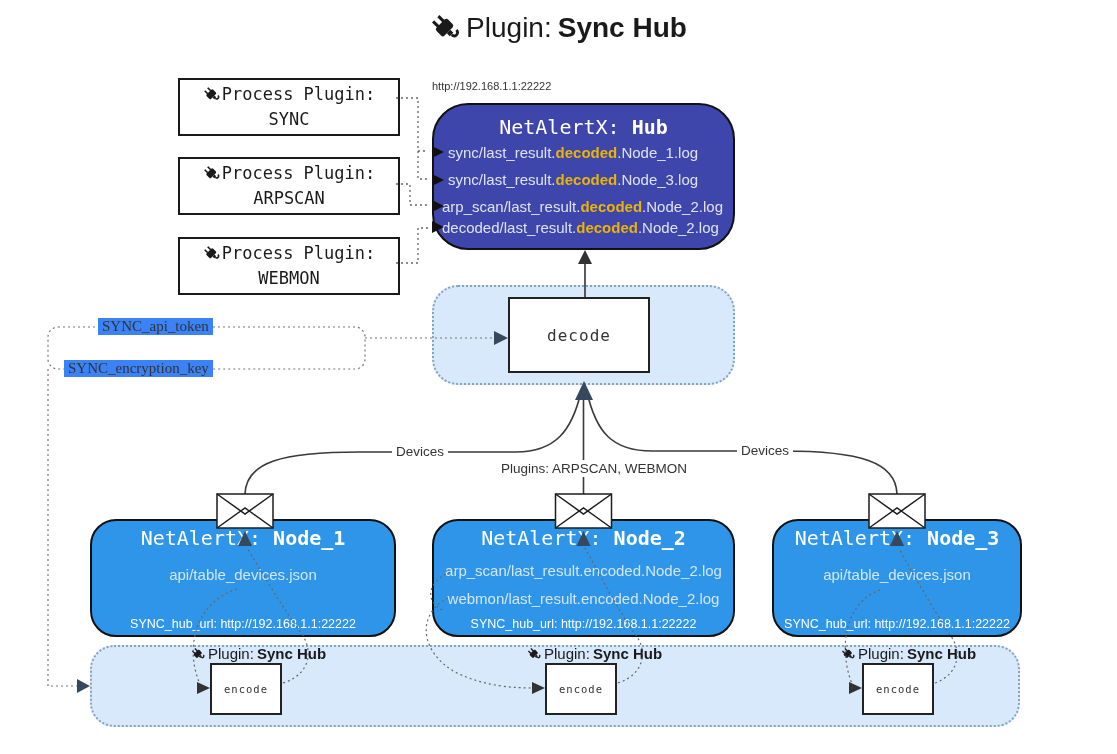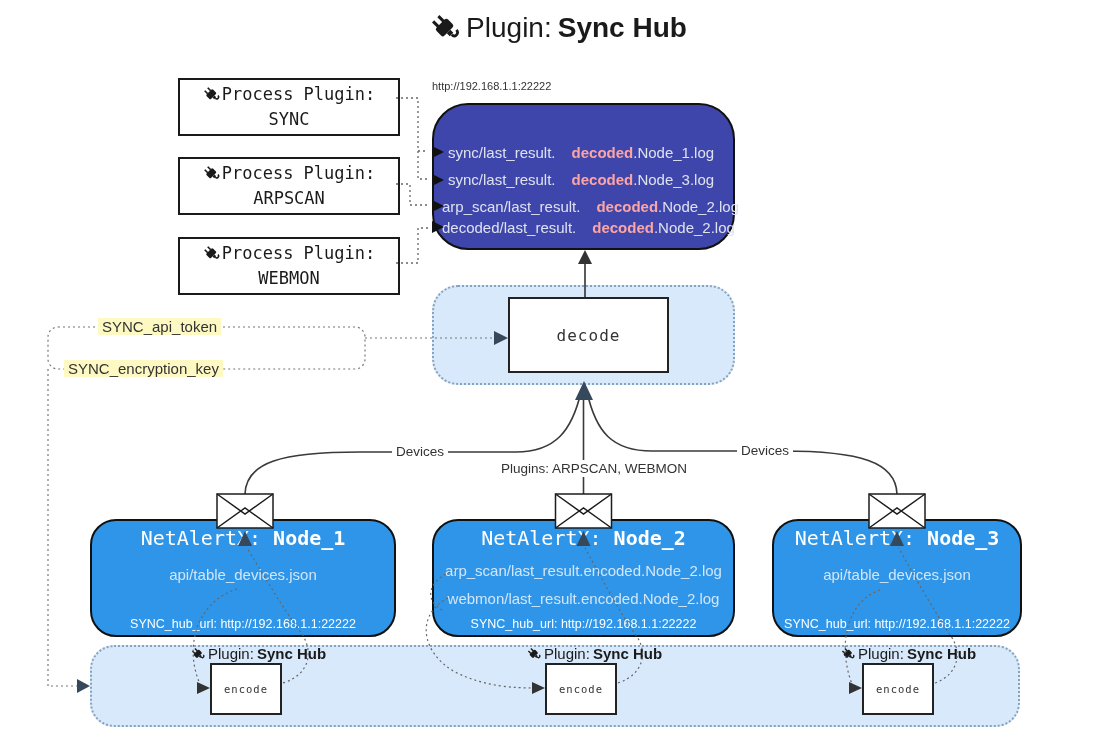--- a/index.html
+++ b/index.html
@@ -18,46 +18,46 @@
             font-family:"DejaVu Sans Mono",monospace;font-size:17px;color:#1a1a1a;line-height:1.5;}
   .proc-line1{display:flex;align-items:center;gap:2px;}
 
   
   .hub{left:432px;top:103px;width:303px;height:147px;background:#3e46ab;border:2px solid #111;
        border-radius:36px;box-sizing:border-box;}
   .hub-title{position:absolute;top:10px;left:0;width:100%;text-align:center;
              font-family:"DejaVu Sans Mono",monospace;font-size:20px;color:#fff;}
   .hub-title b{font-weight:bold;}
   .hub-line{position:absolute;left:14px;height:20px;font-size:15px;color:#dfe2ee;white-space:nowrap;}
-  .hub-line b{color:#fca5a5;font-weight:bold;margin-left:16px;}
+  .hub-line b{color:#eab308;font-weight:bold;}
   .hub-url{left:432px;top:80px;width:303px;text-align:left;font-size:11px;color:#333;}
 
   
   .lblue{background:#d8e9fb;border:2px dotted #85a3be;border-radius:26px;box-sizing:border-box;}
   .decode-cont{left:432px;top:285px;width:303px;height:100px;}
   .strip{left:90px;top:645px;width:930px;height:82px;border-radius:24px;}
 
   .white-box{background:#fff;border:2px solid #222;box-sizing:border-box;display:flex;
              align-items:center;justify-content:center;color:#333;
              font-family:"DejaVu Sans Mono",monospace;}
-  .decode-box{left:508px;top:297px;width:161px;height:76px;font-size:16px;letter-spacing:1px;}
+  .decode-box{left:508px;top:297px;width:142px;height:76px;font-size:16px;letter-spacing:1px;}
   .encode-box{width:72px;height:52px;top:663px;font-size:10.5px;letter-spacing:1px;}
 
   
   .node{top:519px;height:118px;background:#2e95e8;border:2px solid #111;border-radius:26px;
         box-sizing:border-box;}
   .node-title{position:absolute;top:5px;left:0;width:100%;text-align:center;
               font-family:"DejaVu Sans Mono",monospace;font-size:20px;color:#fff;white-space:nowrap;}
   .node-title b{font-weight:bold;}
   .node-file{position:absolute;left:0;width:100%;text-align:center;font-size:15px;color:#d2e6f9;white-space:nowrap;}
   .node-url{position:absolute;top:96px;left:0;width:100%;text-align:center;font-size:12.5px;color:#ffffff;white-space:nowrap;}
 
   
   .edge-label{background:#fff;color:#333;font-size:13.5px;padding:1px 4px;white-space:nowrap;}
-  .cfg-label{background:#fef9c3;color:#333;font-size:15px;padding:0 4px;white-space:nowrap;}
+  .cfg-label{background:#3b82f6;color:#333;font-size:15px;padding:0 4px;white-space:nowrap;font-family:Liberation Serif, serif;}
 
   .strip-label{display:flex;align-items:center;gap:3px;font-size:15px;color:#1a1a1a;top:645px;white-space:nowrap;}
   .strip-label b{font-weight:bold;}
 
   svg.layer{position:absolute;left:0;top:0;pointer-events:none;}
   .plug{flex:0 0 auto;}
 </style>
 </head>
 <body>
 
@@ -106,20 +106,21 @@
         <svg class="plug" width="17" height="17">
           <use href="#plug"></use>
         </svg>
         <span>Process Plugin:</span>
       </div>
     <div>WEBMON</div>
   </div>
 
   <div class="abs hub-url">http://192.168.1.1:22222</div>
   <div class="abs hub">
+    <div class="hub-title"><span>NetAlertX: </span><b>Hub</b></div>
     <div class="hub-line" style="top:39px"><span>sync/last_result.</span><b>decoded</b><span>.Node_1.log</span></div>
     <div class="hub-line" style="top:66px"><span>sync/last_result.</span><b>decoded</b><span>.Node_3.log</span></div>
     <div class="hub-line" style="top:93px;left:8px"><span>arp_scan/last_result.</span><b>decoded</b><span>.Node_2.log</span></div>
     <div class="hub-line" style="top:114px;left:8px"><span>decoded/last_result.</span><b>decoded</b><span>.Node_2.log</span></div>
   </div>
 
   <div class="abs lblue decode-cont"></div>
   <div class="abs white-box decode-box">decode</div>
 
   <div class="abs node" style="left:90px;width:306px">

